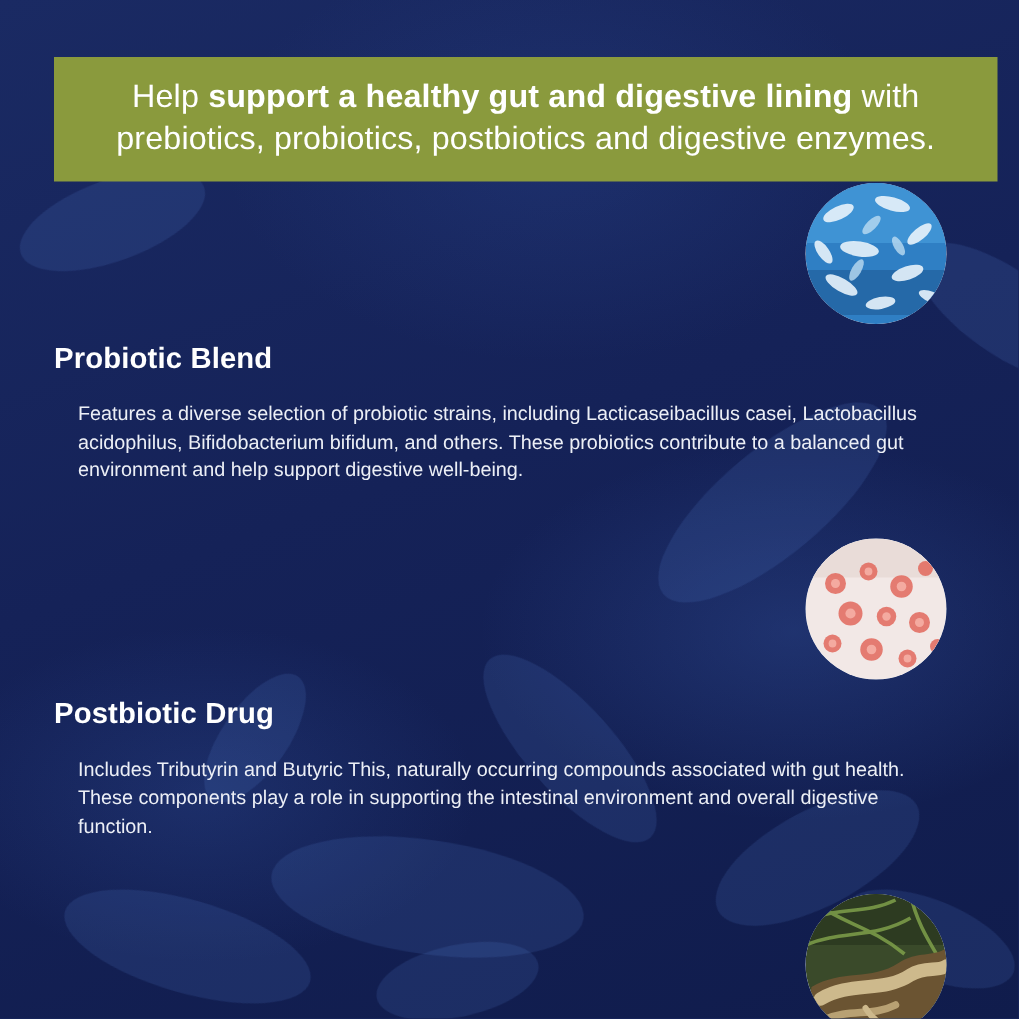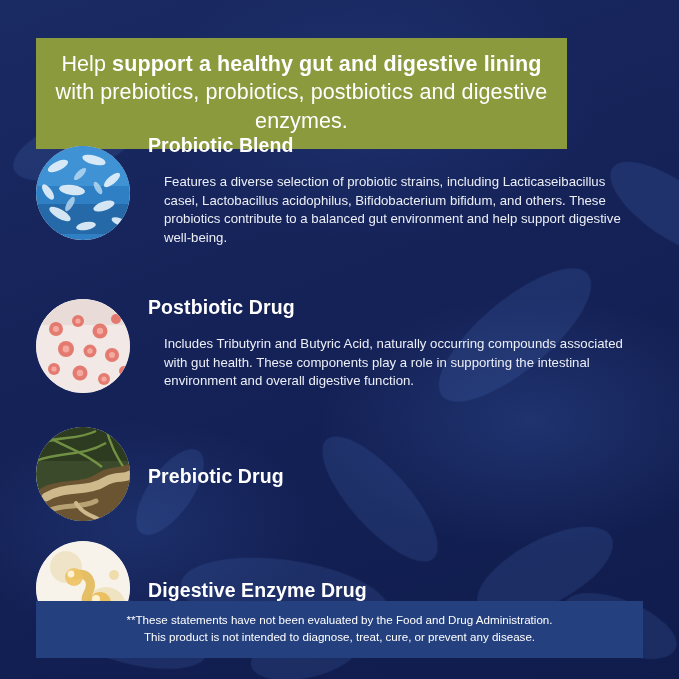--- a/index.html
+++ b/index.html
@@ -45,21 +45,21 @@
   .b6 { width: 140px; height: 56px; left: 600px; top: 180px; transform: rotate(35deg); background: rgba(88,130,210,0.10); }
   .b7 { width: 130px; height: 54px; left: 10px; top: 120px; transform: rotate(-20deg); background: rgba(88,130,210,0.09); }
   .b8 { width: 160px; height: 58px; left: 300px; top: 470px; transform: rotate(48deg); background: rgba(88,130,210,0.09); }
   .b9 { width: 100px; height: 44px; left: 120px; top: 470px; transform: rotate(-55deg); background: rgba(88,130,210,0.08); }
   .b10 { width: 210px; height: 76px; left: 180px; top: 560px; transform: rotate(8deg); background: rgba(88,130,210,0.08); }
 
   .headline {
     position: absolute;
     left: 36px;
     top: 38px;
-    width: 531px;
+    width: 629px;
     box-sizing: border-box;
     padding: 12px 16px 14px 16px;
     background: #8a9a3d;
     text-align: center;
     color: #ffffff;
     line-height: 1.32;
     font-size: 21.5px;
     letter-spacing: 0.1px;
   }
   .headline .light { font-weight: 400; }
@@ -67,24 +67,25 @@
 
   .items {
     position: absolute;
     left: 0;
     top: 122px;
     width: 679px;
   }
   .item {
     position: relative;
     display: flex;
-    align-items: center;
+    align-items: flex-end;
     padding: 0 30px 0 36px;
     box-sizing: border-box;
     margin-bottom: 20px;
+    flex-direction: column;
   }
   .thumb {
     flex: 0 0 auto;
     width: 94px;
     height: 94px;
     border-radius: 50%;
     overflow: hidden;
     margin-right: 18px;
     position: relative;
     background: #cfd8e6;
@@ -217,21 +218,21 @@
               <circle cx="76" cy="56" r="3"></circle>
               <circle cx="18" cy="70" r="2.6"></circle>
               <circle cx="44" cy="74" r="3.2"></circle>
               <circle cx="68" cy="80" r="2.6"></circle>
             </g>
           </g>
         </svg>
       </div>
       <div class="text">
         <h3 class="item-title">Postbiotic Drug</h3>
-        <p class="item-desc">Includes Tributyrin and Butyric Acid, naturally occurring compounds associated with gut health. These components play a role in supporting the intestinal environment and overall digestive function.</p>
+        <p class="item-desc">Includes Tributyrin and Butyric This, naturally occurring compounds associated with gut health. These components play a role in supporting the intestinal environment and overall digestive function.</p>
       </div>
     </div>
 
     <div class="item">
       <div class="thumb">
         <svg viewBox="0 0 94 94" xmlns="http://www.w3.org/2000/svg">
           <defs>
             <clipPath id="c3">
                 <circle cx="47" cy="47" r="47"></circle>
               </clipPath>
@@ -279,18 +280,14 @@
           </g>
         </svg>
       </div>
       <div class="text">
         <h3 class="item-title">Digestive Enzyme Drug</h3>
       </div>
     </div>
 
   </div>
 
-  <div class="disclaimer">
-    <div>**These statements have not been evaluated by the Food and Drug Administration.</div>
-    <div>This product is not intended to diagnose, treat, cure, or prevent any disease.</div>
-  </div>
 
 </div>
 
 </body></html>

